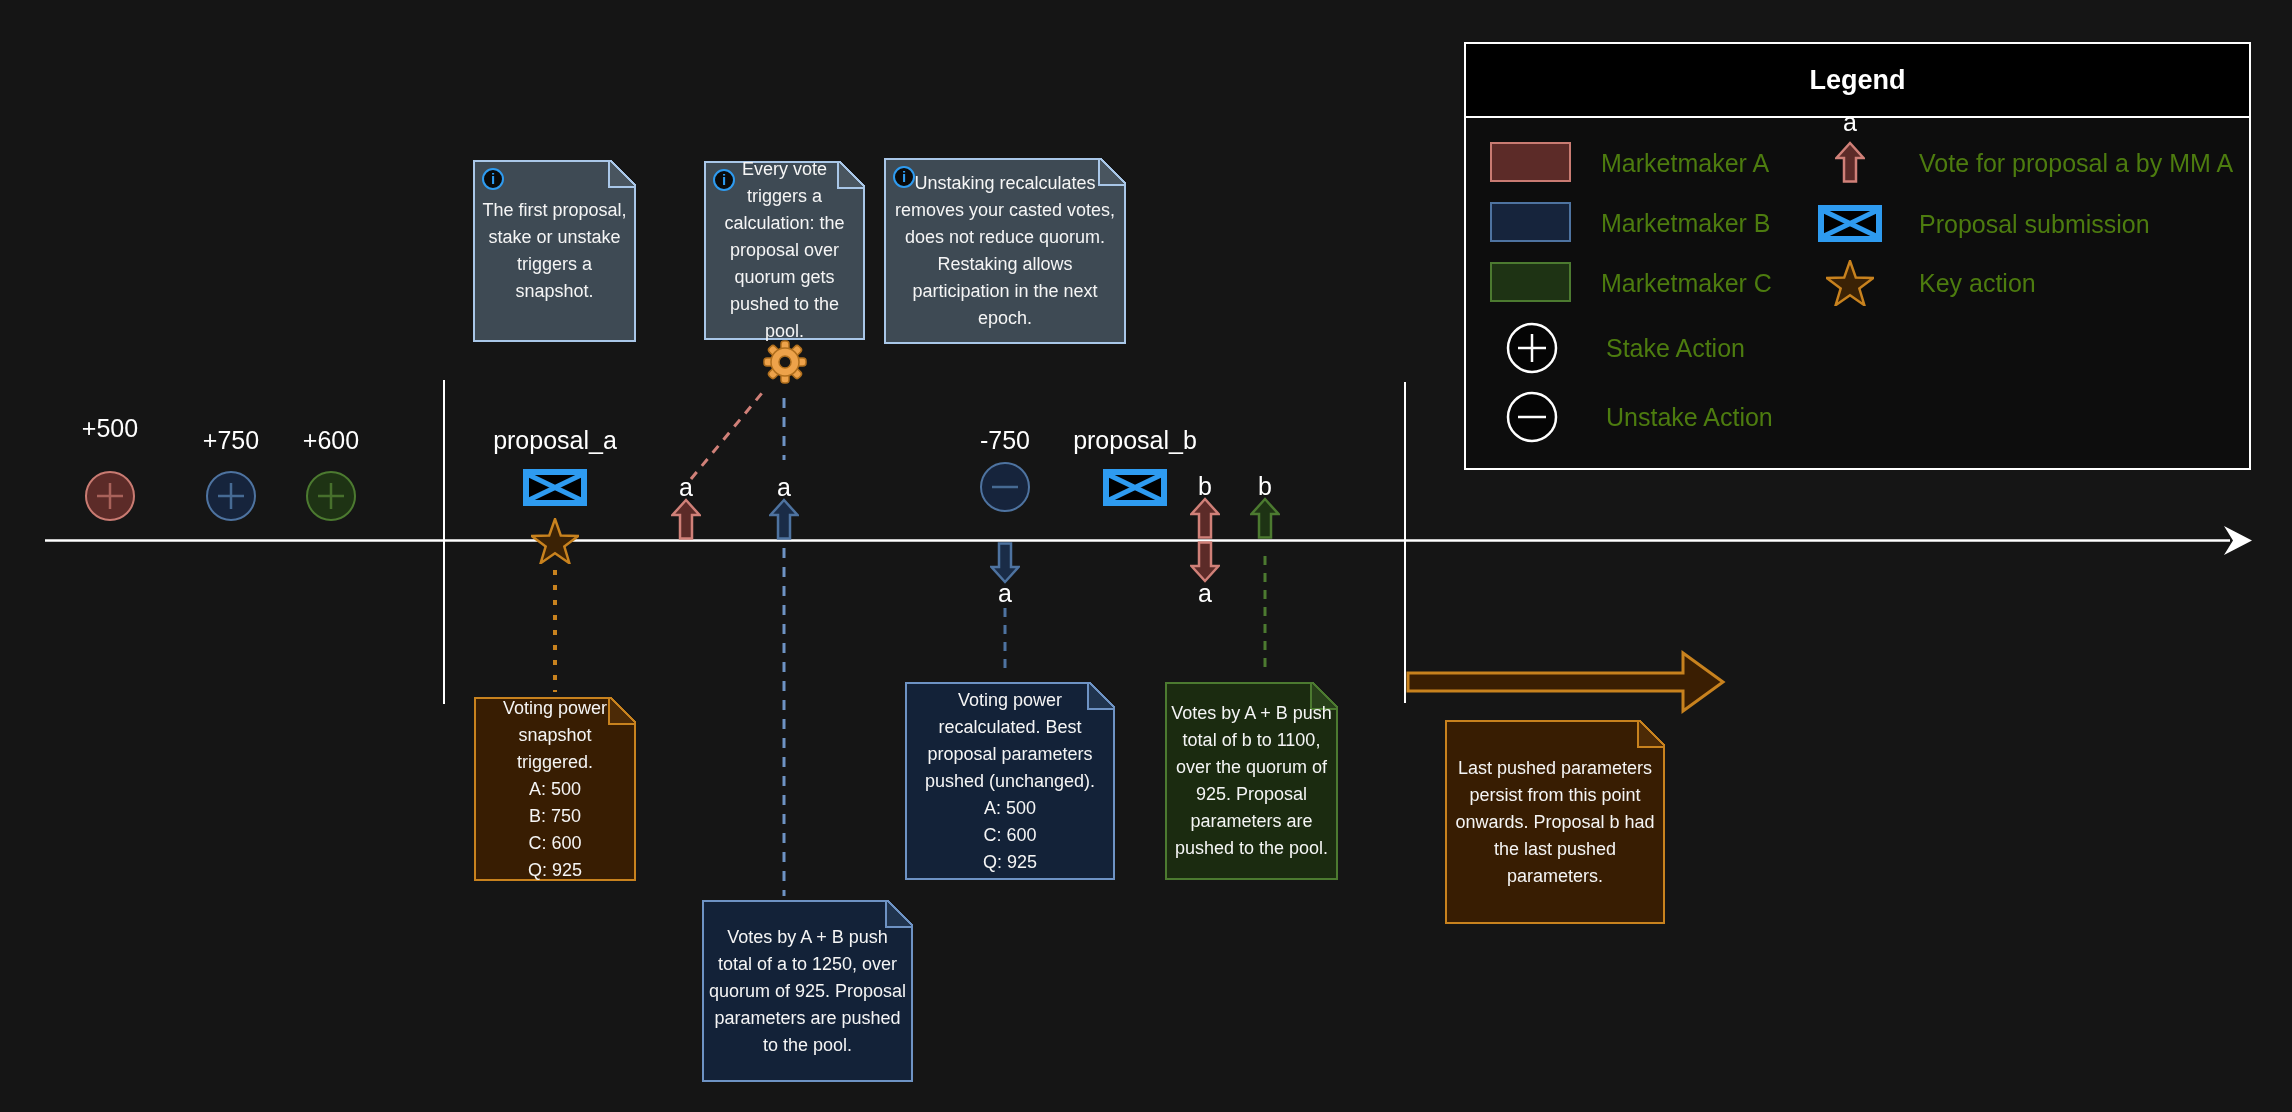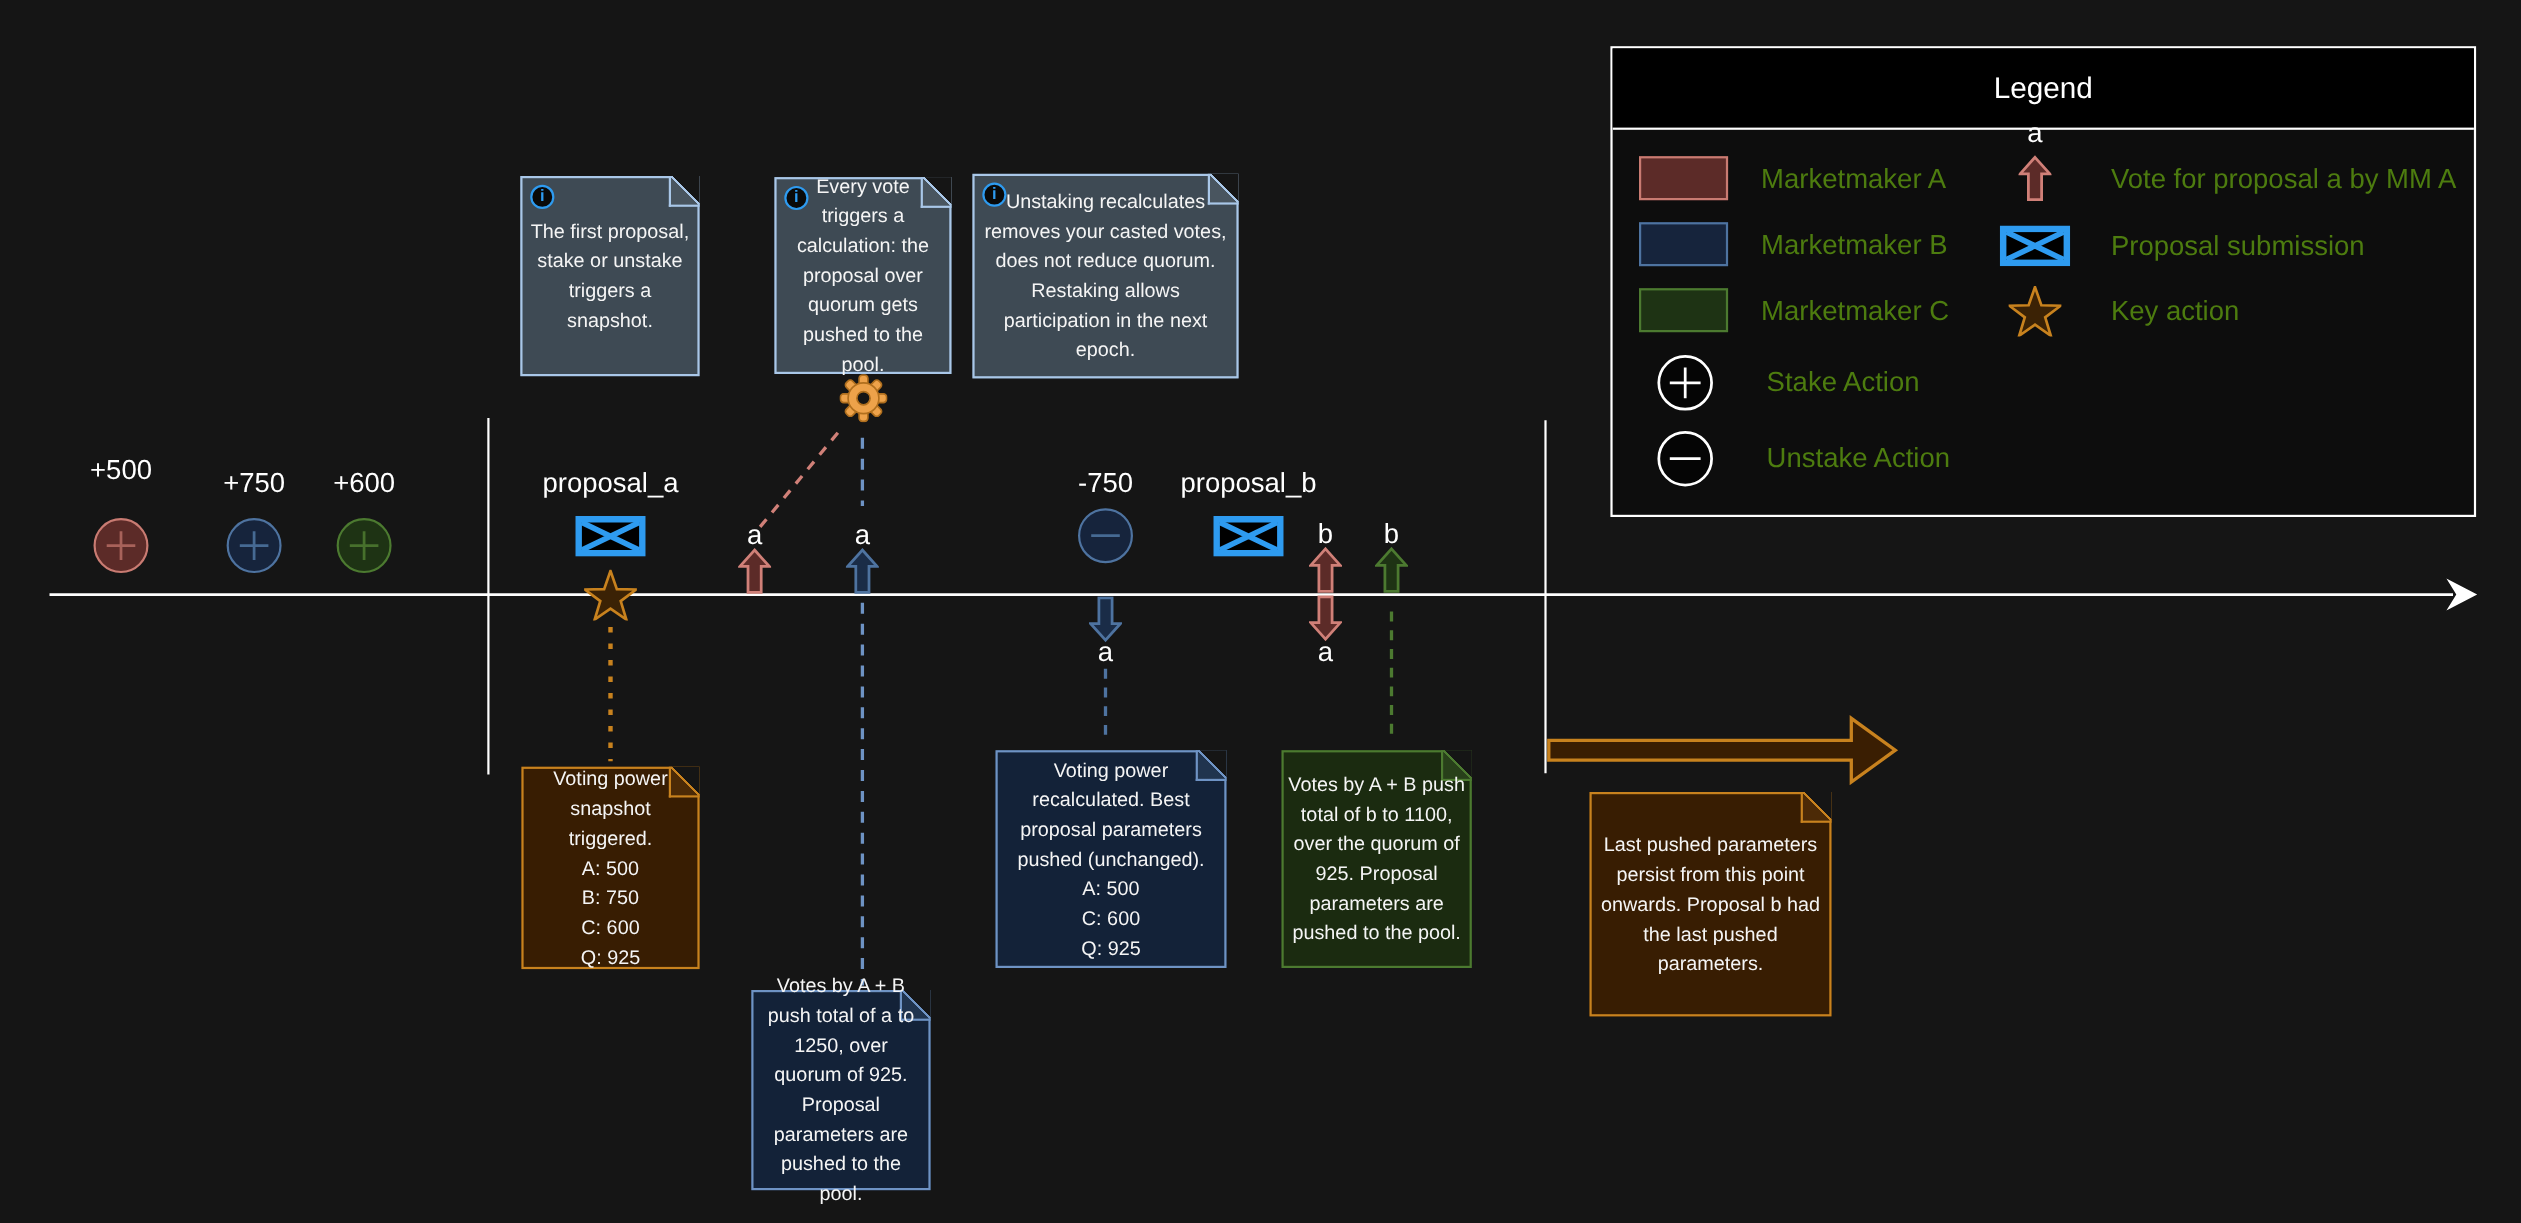--- a/index.html
+++ b/index.html
@@ -42,21 +42,21 @@
   }
 
   
   .legend {
     position:absolute; left:1464px; top:42px; width:787px; height:428px;
     border:2px solid #ffffff; background:#0d0d0d; box-sizing:border-box;
   }
   .legend-header {
     height:72px; border-bottom:2px solid #ffffff; background:#000000;
     display:flex; align-items:center; justify-content:center;
-    font-size:27px; font-weight:normal; color:#ffffff;
+    font-size:27px; font-weight:bold; color:#ffffff;
   }
   .legend-lbl {
     position:absolute; transform:translateY(-50%);
     font-size:25px; color:#4d7c0f; white-space:nowrap;
   }
   .swatch { position:absolute; width:81px; height:40px; border:2px solid; box-sizing:border-box; }
   .sw-a { background:#5C2B28; border-color:#C97B72; }
   .sw-b { background:#16243C; border-color:#4E73A0; }
   .sw-c { background:#1E3314; border-color:#4C7A30; }
 </style>
@@ -194,21 +194,21 @@
     <div class="fold"></div>
     <div class="note-body">
       <div class="note-text">Voting power snapshot triggered.</div>
       <div class="note-val">A: 500</div>
       <div class="note-val">B: 750</div>
       <div class="note-val">C: 600</div>
       <div class="note-val">Q: 925</div>
     </div>
   </div>
 
-  <div class="note navy" style="left:683px;top:900px;width:163px;height:182px">
+  <div class="note navy" style="left:702px;top:900px;width:211px;height:182px">
     <div class="fold"></div>
     <div class="note-body">
       <div class="note-text">Votes by A + B push total of a to 1250, over quorum of 925. Proposal parameters are pushed to the pool.</div>
     </div>
   </div>
 
   <div class="note navy" style="left:905px;top:682px;width:210px;height:198px">
     <div class="fold"></div>
     <div class="note-body">
       <div class="note-text">Voting power recalculated. Best proposal parameters pushed (unchanged).</div>

